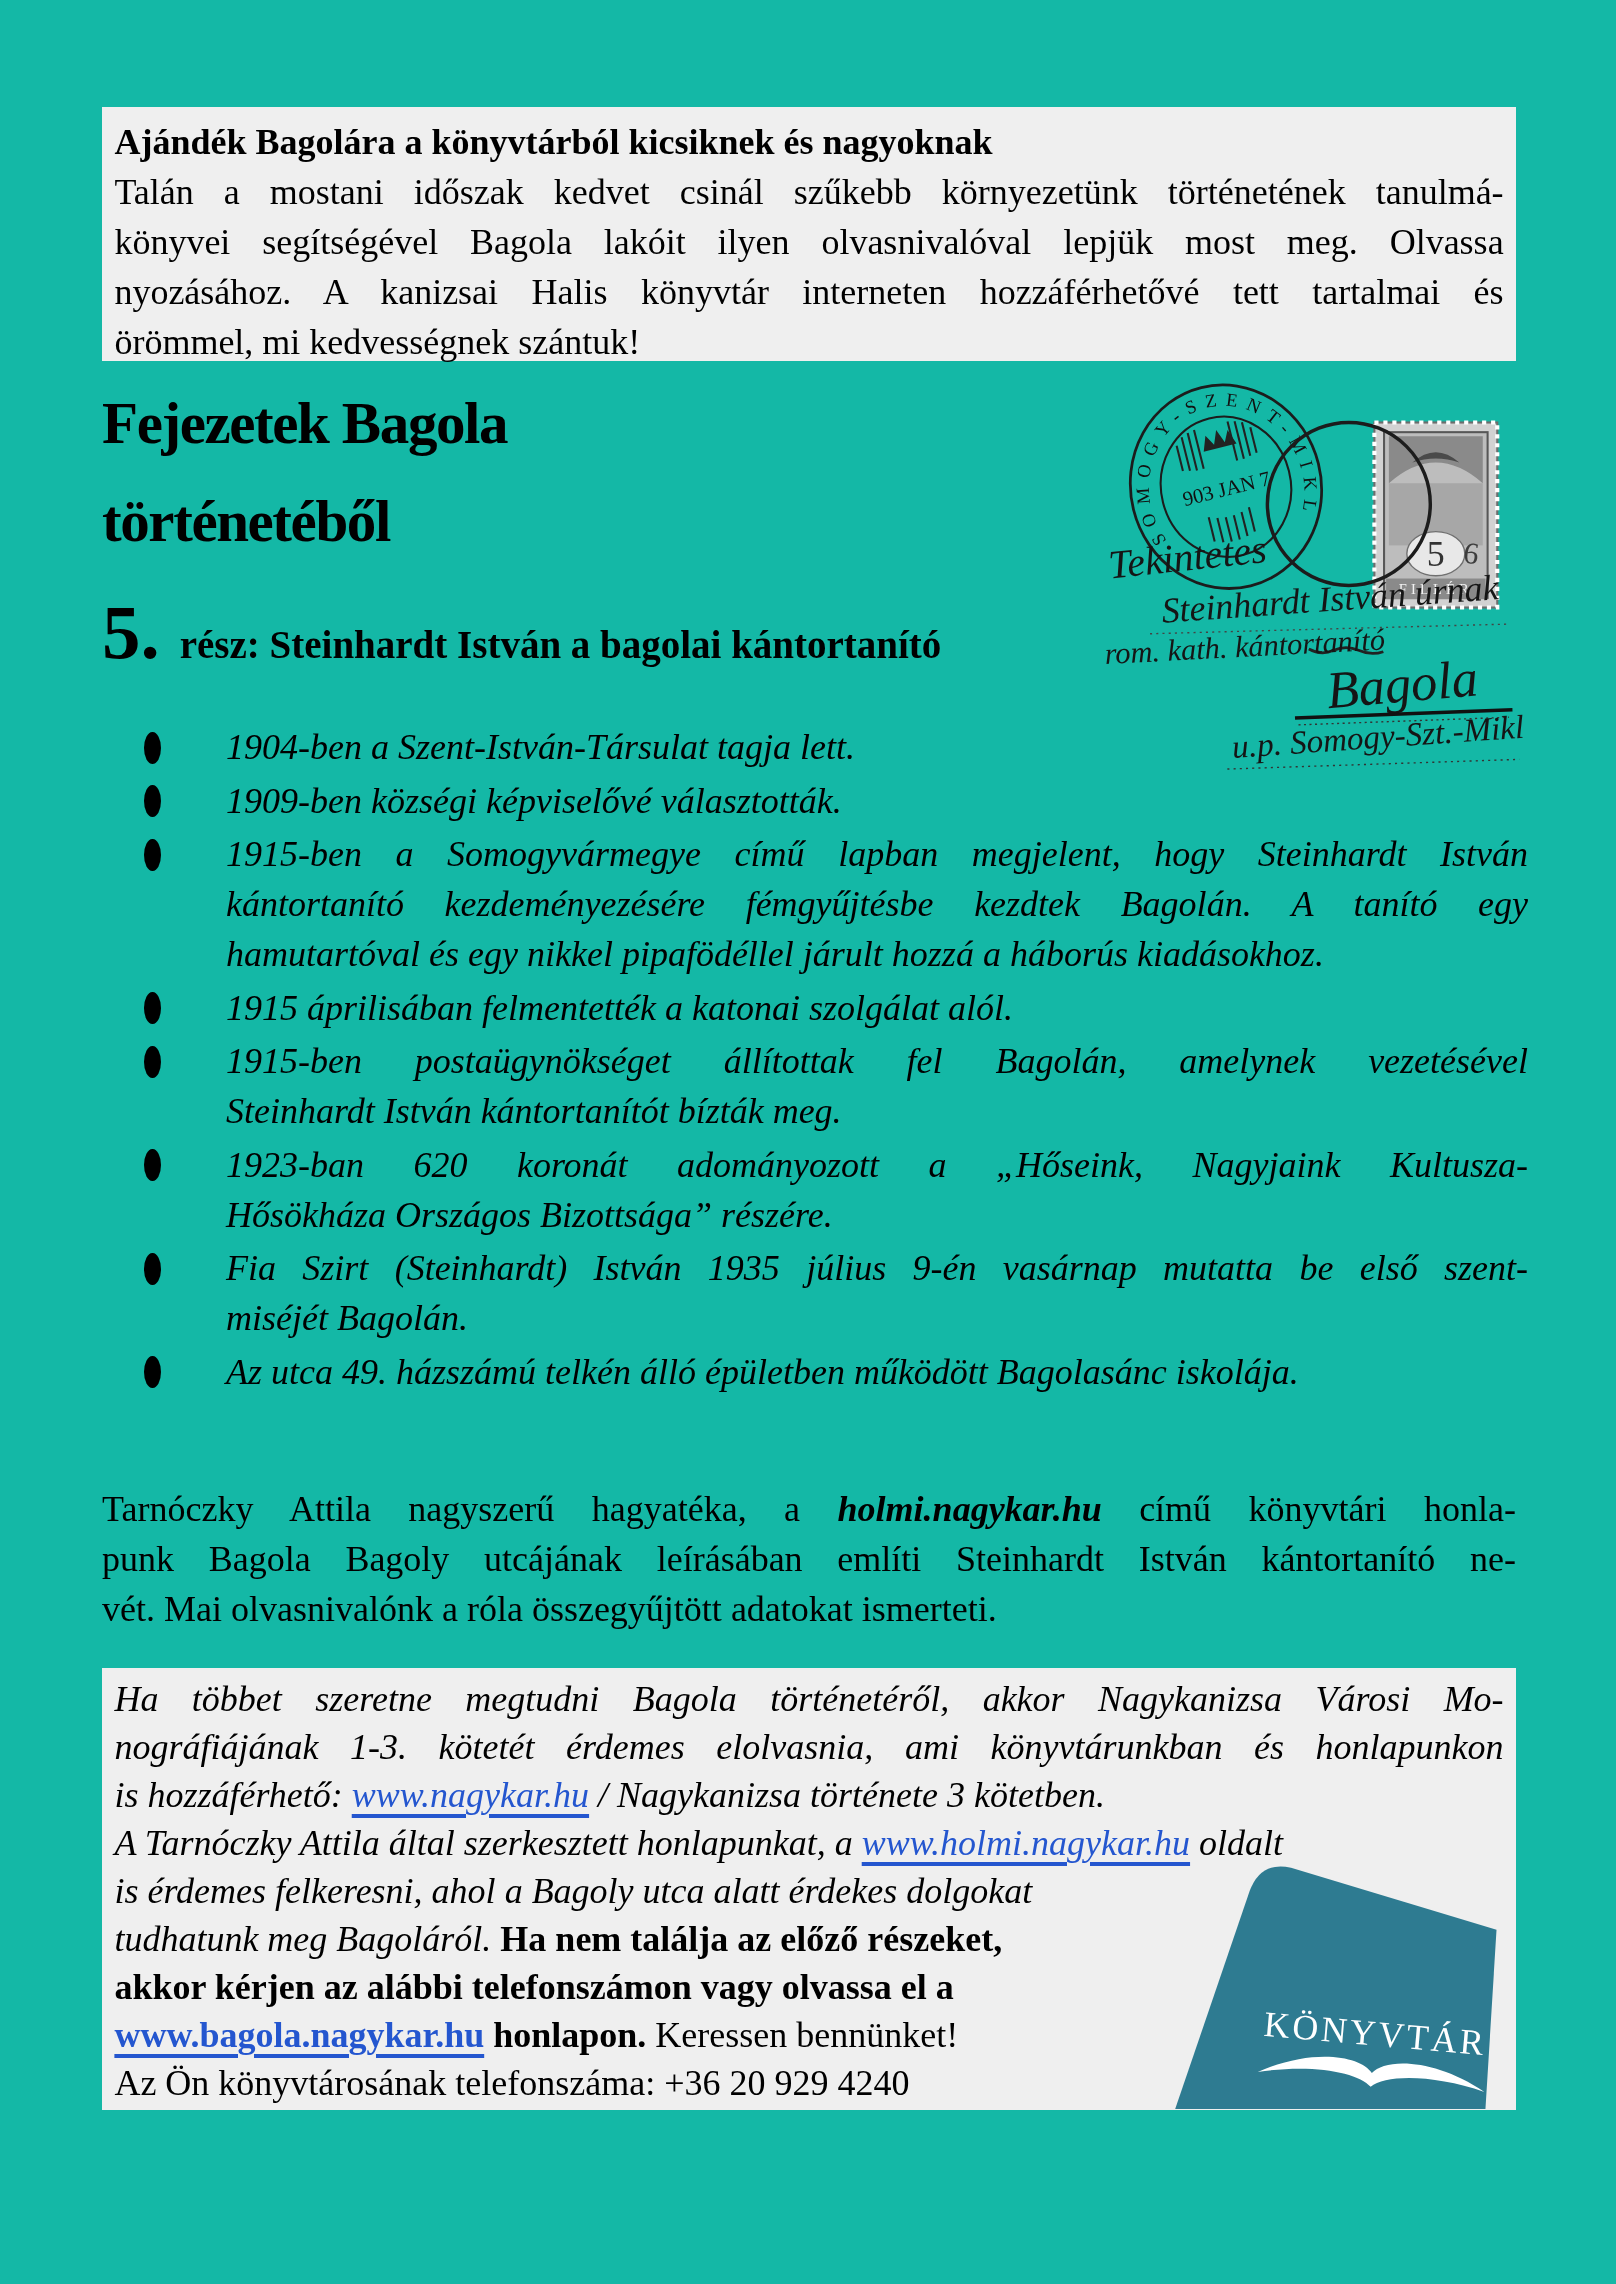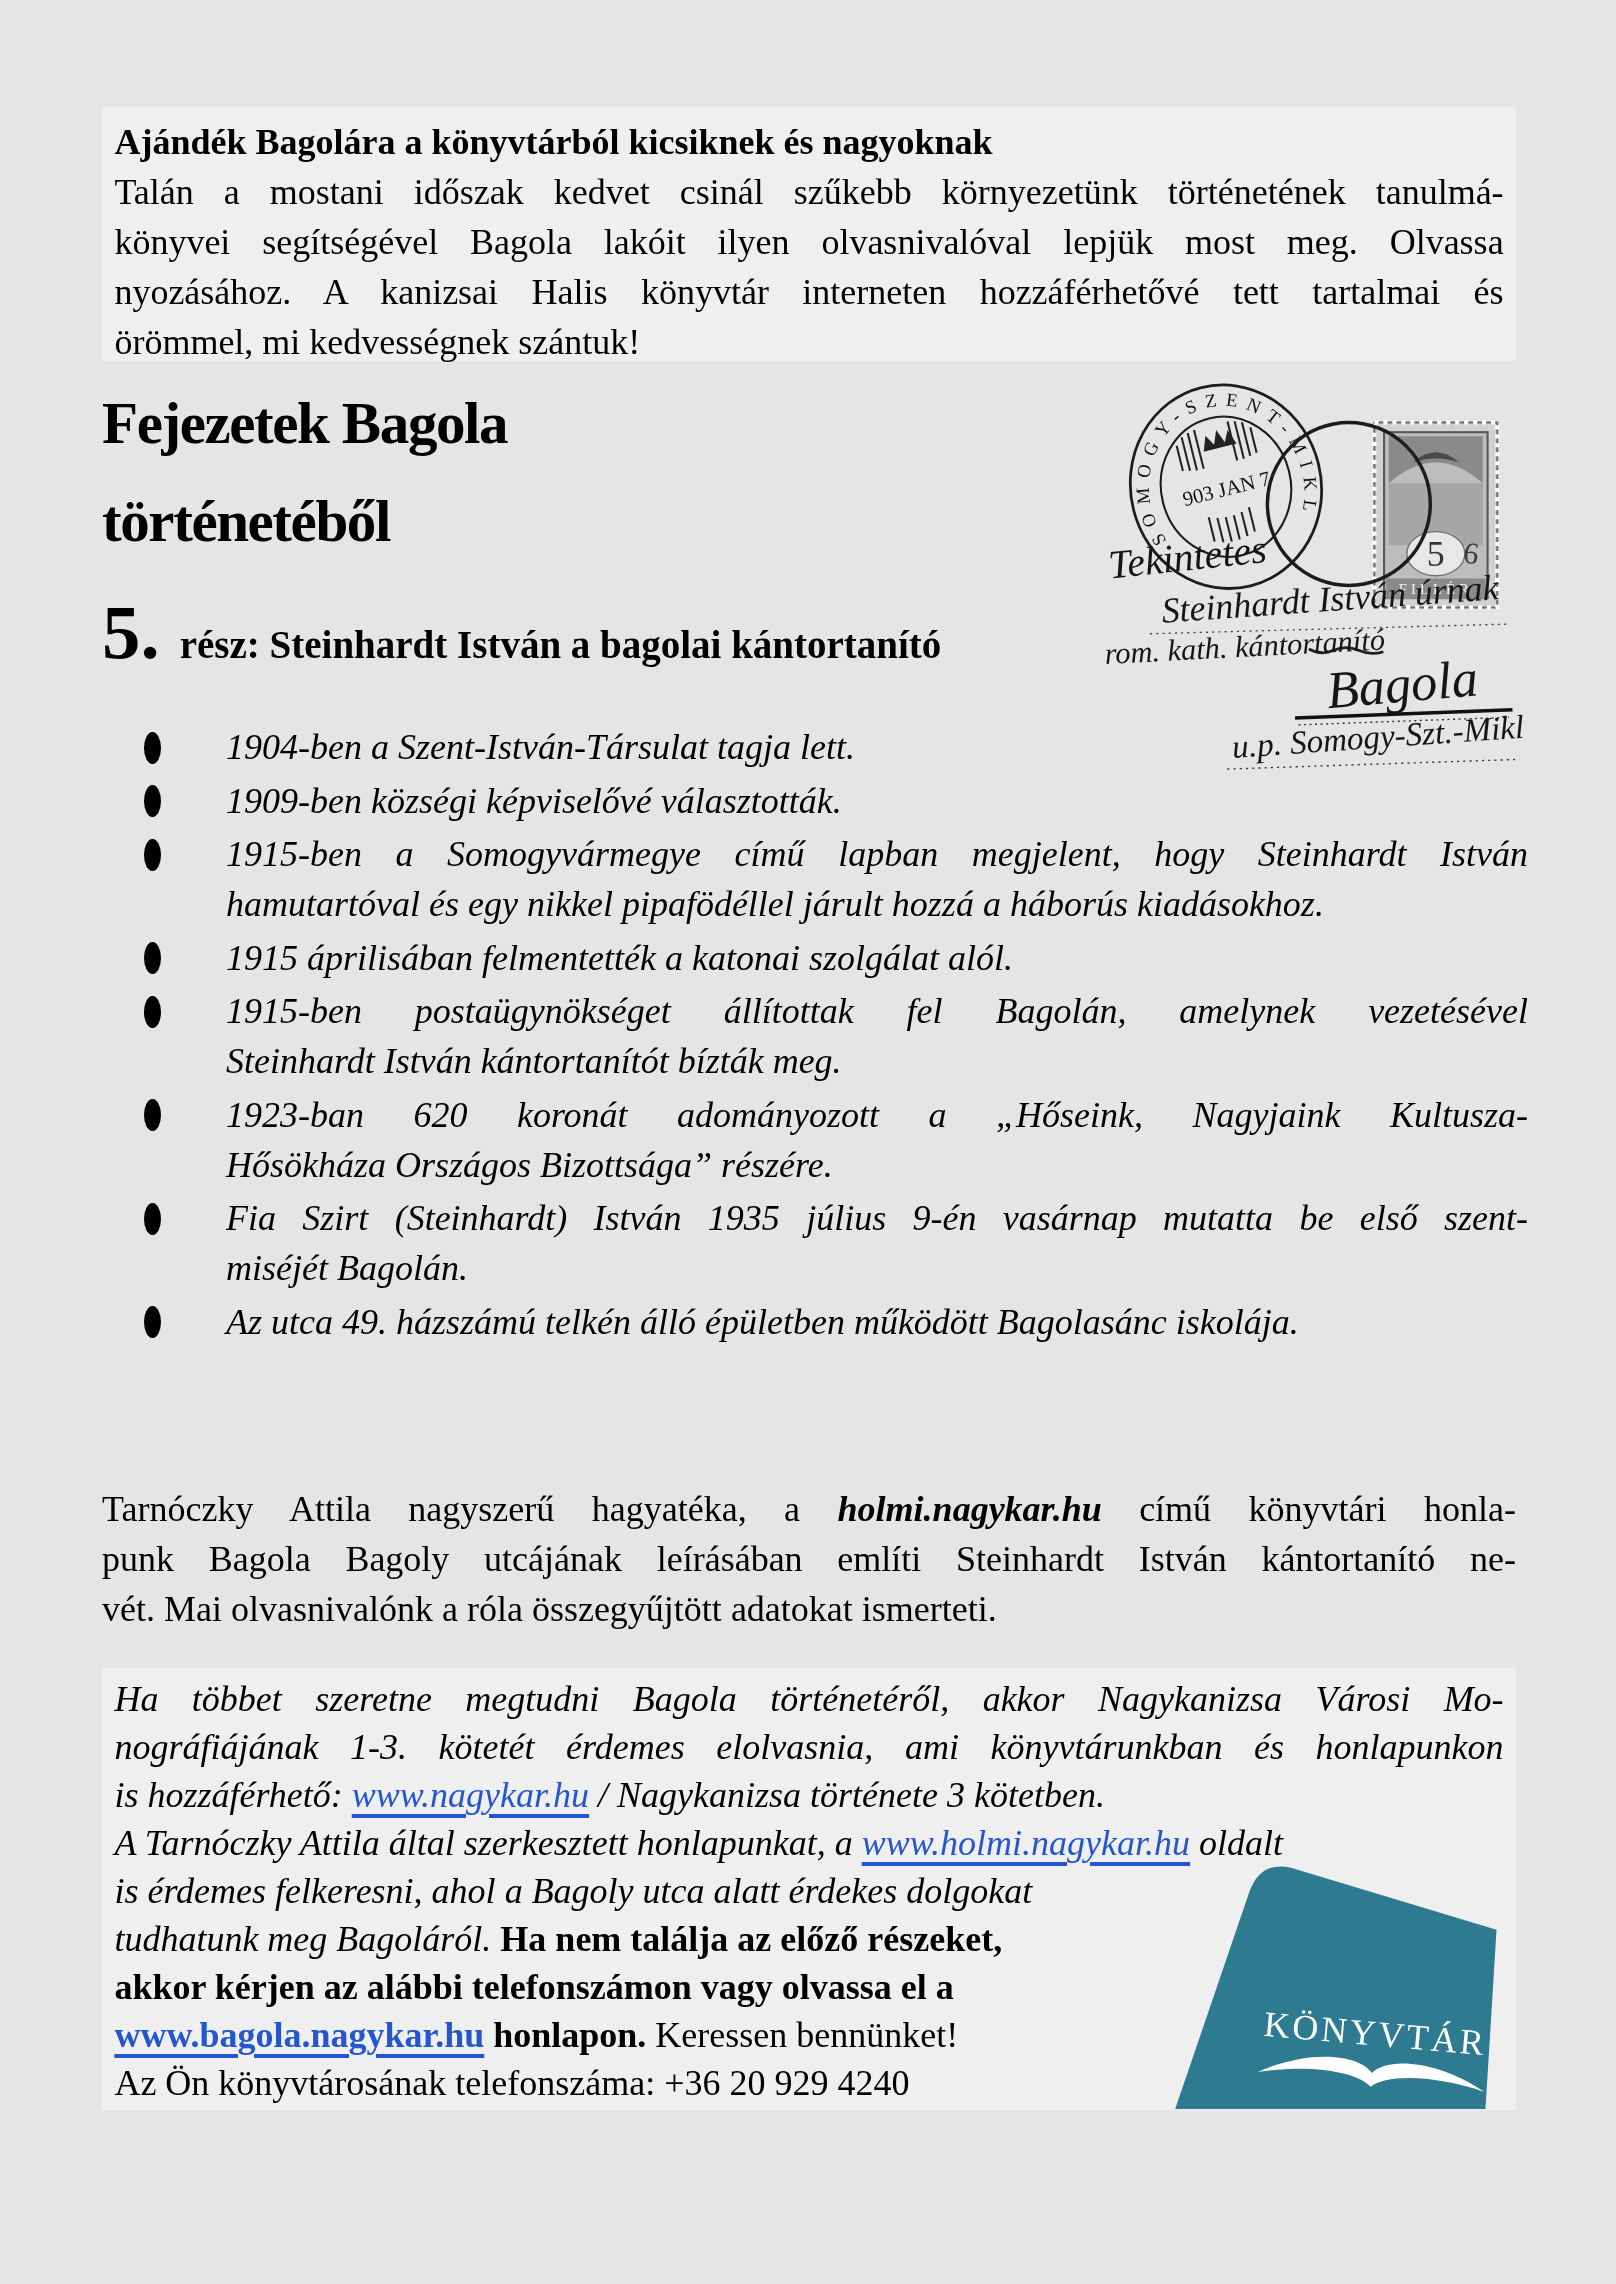--- a/index.html
+++ b/index.html
@@ -1,19 +1,19 @@
 <!DOCTYPE html>
 <html style="font-size:11px"><head>
 <meta charset="utf-8">
 <style>
   html,body{margin:0;padding:0;background:#ffffff;}
   .page{
     position:relative;
     width:1616px;height:2284px;
-    background:#e5e5e5;
+    background:#14b8a6;
     font-family:"Liberation Serif", serif;
     color:#000;
     overflow:hidden;
   }
   
   .graybox{
     position:absolute;left:102px;width:1414px;
     background:#efefef;
     box-sizing:border-box;
   }
@@ -163,20 +163,21 @@
       <span class="marker"></span>
       <div>1904-ben a Szent-István-Társulat tagja lett.</div>
     </li>
     <li>
       <span class="marker"></span>
       <div>1909-ben községi képviselővé választották.</div>
     </li>
     <li>
       <span class="marker"></span>
       <div class="jl">1915-ben a Somogyvármegye című lapban megjelent, hogy Steinhardt István</div>
+      <div class="jl">kántortanító kezdeményezésére fémgyűjtésbe kezdtek Bagolán. A tanító egy</div>
       <div>hamutartóval és egy nikkel pipafödéllel járult hozzá a háborús kiadásokhoz.</div>
     </li>
     <li>
       <span class="marker"></span>
       <div>1915 áprilisában felmentették a katonai szolgálat alól.</div>
     </li>
     <li>
       <span class="marker"></span>
       <div class="jl">1915-ben postaügynökséget állítottak fel Bagolán, amelynek vezetésével</div>
       <div>Steinhardt István kántortanítót bízták meg.</div>

